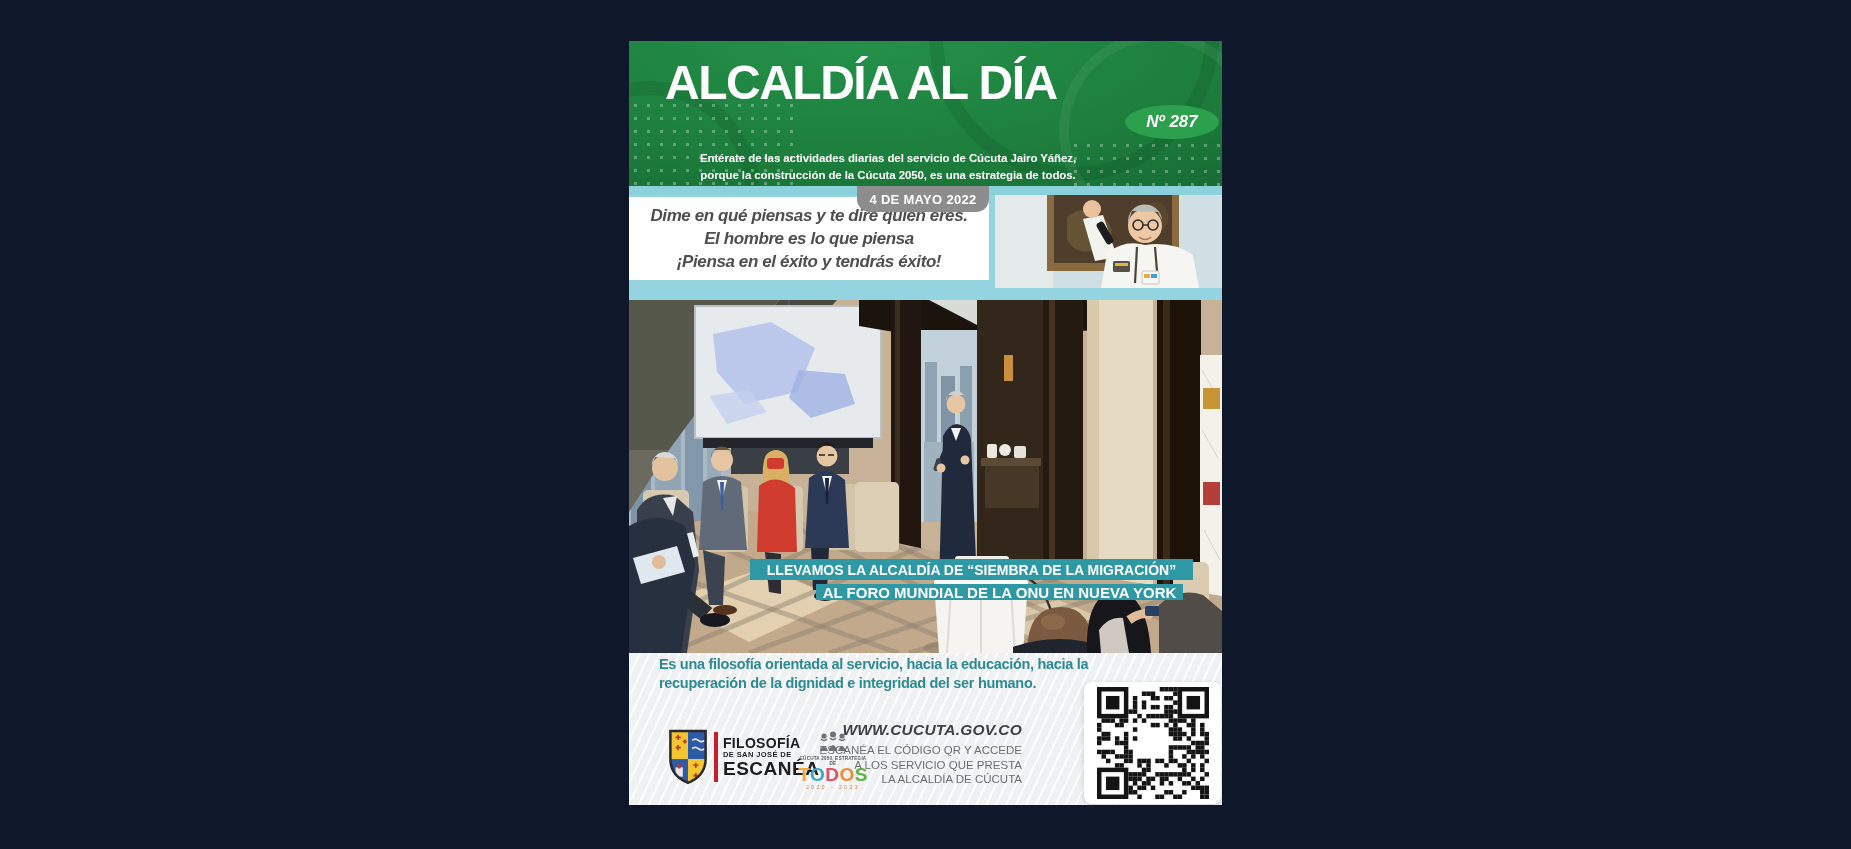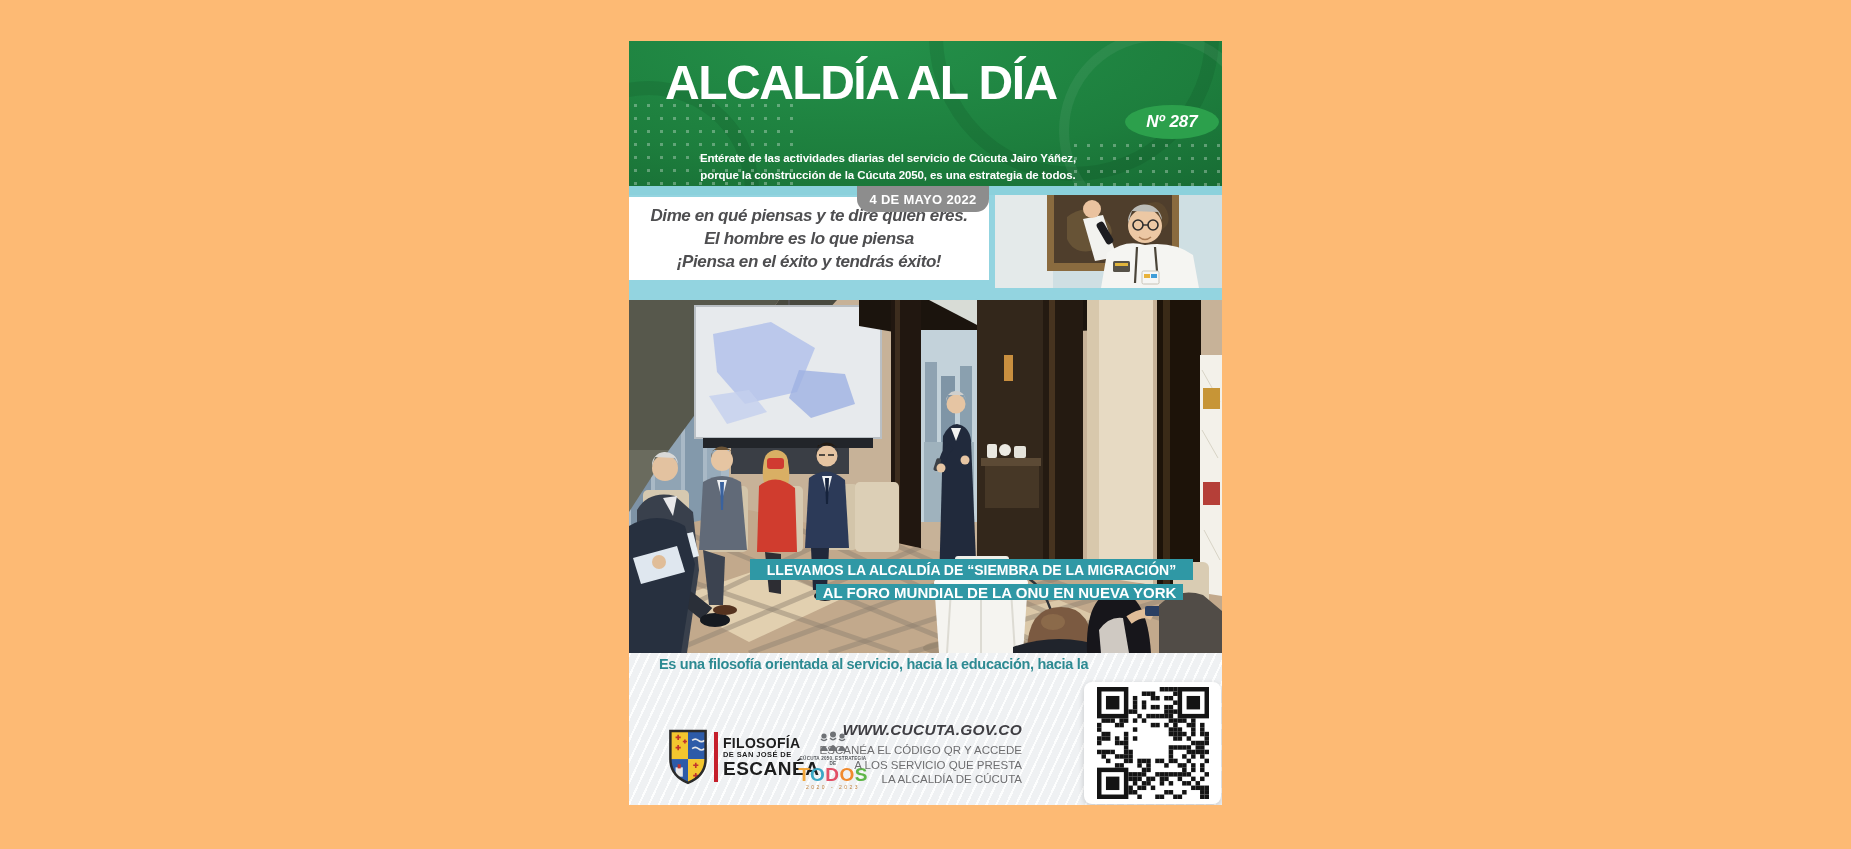--- a/index.html
+++ b/index.html
@@ -1,18 +1,18 @@
 <!DOCTYPE html>
 <html><head>
 <meta charset="utf-8">
 <style>
   * { margin:0; padding:0; box-sizing:border-box; }
   html,body { width:1851px; height:849px; background:#000; overflow:hidden;
               font-family:"Liberation Sans", sans-serif; }
-  #stage { position:absolute; inset:0; background:#fdba74; }
+  #stage { position:absolute; inset:0; background:#0f172a; }
   #document { position:absolute; left:629px; top:41px; width:593px; height:764px;
               background:#fff; overflow:hidden; }
   .abs { position:absolute; }
 
   
   .header { left:0; top:0; width:593px; height:145px; overflow:hidden;
     background: radial-gradient(130% 170% at 38% 0%, #24914a 0%, #1d7e3d 48%, #135c2c 100%); }
   .hdr-ring { border-radius:50%; border:14px solid rgba(8,55,24,.13); }
   .hdr-ring2 { border-radius:50%; border:10px solid rgba(255,255,255,.06); }
   .dots { background-image: radial-gradient(rgba(255,255,255,.30) 1.5px, transparent 1.7px);
@@ -299,20 +299,21 @@
     <span>LLEVAMOS LA ALCALDÍA DE “SIEMBRA DE LA MIGRACIÓN”</span>
   </div>
   <div class="abs banner banner2">
     <span>AL FORO MUNDIAL DE LA ONU EN NUEVA YORK</span>
   </div>
 
   <div class="abs bottom"></div>
 
   <div class="abs desc">
     <div>Es una filosofía orientada al servicio, hacia la educación, hacia la</div>
+    <div>recuperación de la dignidad e integridad del ser humano.</div>
   </div>
 
   <div class="abs crest">
     <svg width="42" height="58" viewBox="0 0 40 56">
       <defs>
             <clipPath id="shClip">
               <path d="M3,3 h34 v27 q0,16 -17,23 q-17,-7 -17,-23z"></path>
             </clipPath>
           </defs>
       <g clip-path="url(#shClip)">

